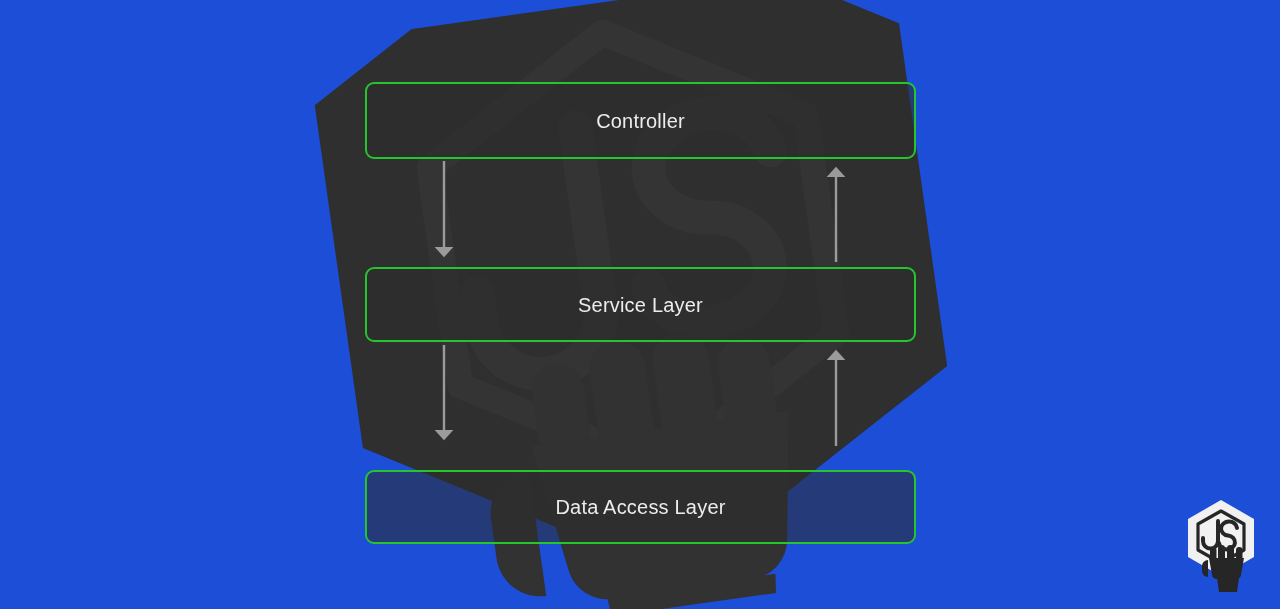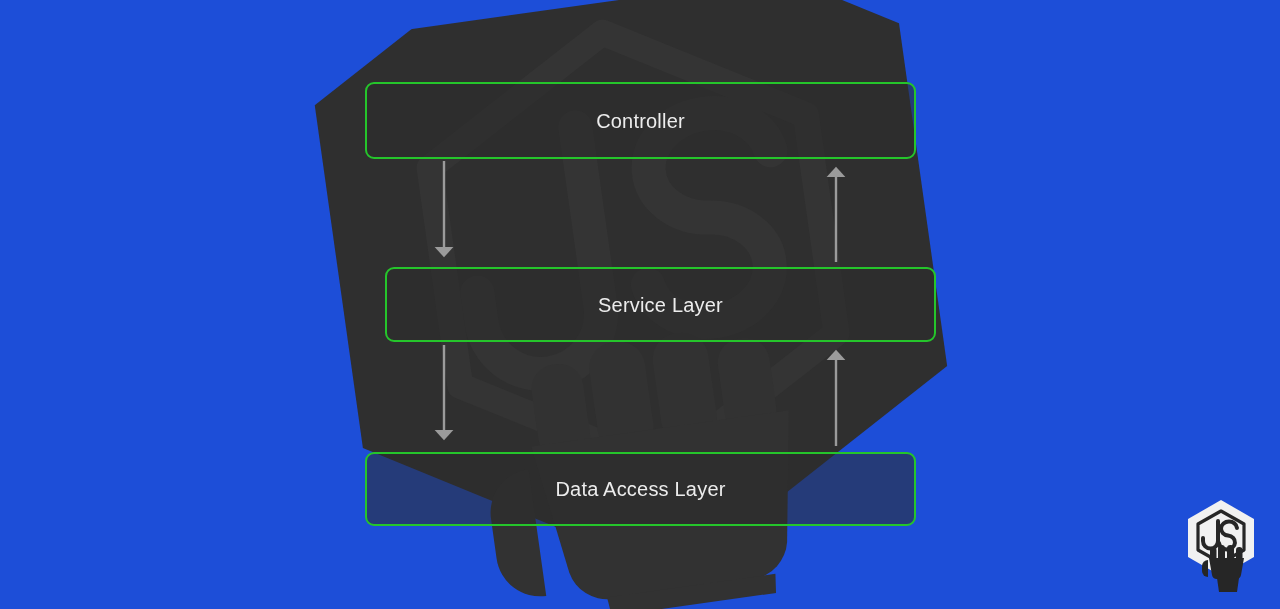--- a/index.html
+++ b/index.html
@@ -143,25 +143,25 @@
 
     <line x1="836" y1="446" x2="836" y2="355" stroke="#9b9b9b" stroke-width="2.4" marker-end="url(#arrow-up-head)"></line>
   </svg>
 
   <div id="diagram">
 
     <div class="node" id="node-controller" style="left: 365px; top: 82px; width: 551px; height: 77px; border-color: rgb(37, 197, 43);">
       <span class="node-label" style="color: rgb(236, 236, 236);">Controller</span>
     </div>
 
-    <div class="node" id="node-service" style="left: 365px; top: 267px; width: 551px; height: 75px; border-color: rgb(37, 197, 43); margin-left: 20px;">
+    <div class="node" id="node-service" style="left: 365px; top: 267px; width: 551px; height: 75px; border-color: rgb(37, 197, 43);">
       <span class="node-label" style="color: rgb(236, 236, 236);">Service Layer</span>
     </div>
 
-    <div class="node" id="node-dataaccess" style="left: 365px; top: 452px; width: 551px; height: 74px; border-color: rgb(37, 197, 43);">
+    <div class="node" id="node-dataaccess" style="left: 365px; top: 470px; width: 551px; height: 74px; border-color: rgb(37, 197, 43);">
       <span class="node-label" style="color: rgb(236, 236, 236);">Data Access Layer</span>
     </div>
 
   </div>
 
   <svg id="logo-badge" viewBox="0 0 78 100" xmlns="http://www.w3.org/2000/svg">
 
     <path d="M39 3 L 72 22 L 72 60 L 39 79 L 6 60 L 6 22 Z" fill="#f1f1f1"></path>
 
     <path d="M39 14 L 62 27 L 62 53 L 39 66 L 16 53 L 16 27 Z" fill="none" stroke="#262626" stroke-width="3.2" stroke-linejoin="round"></path>

